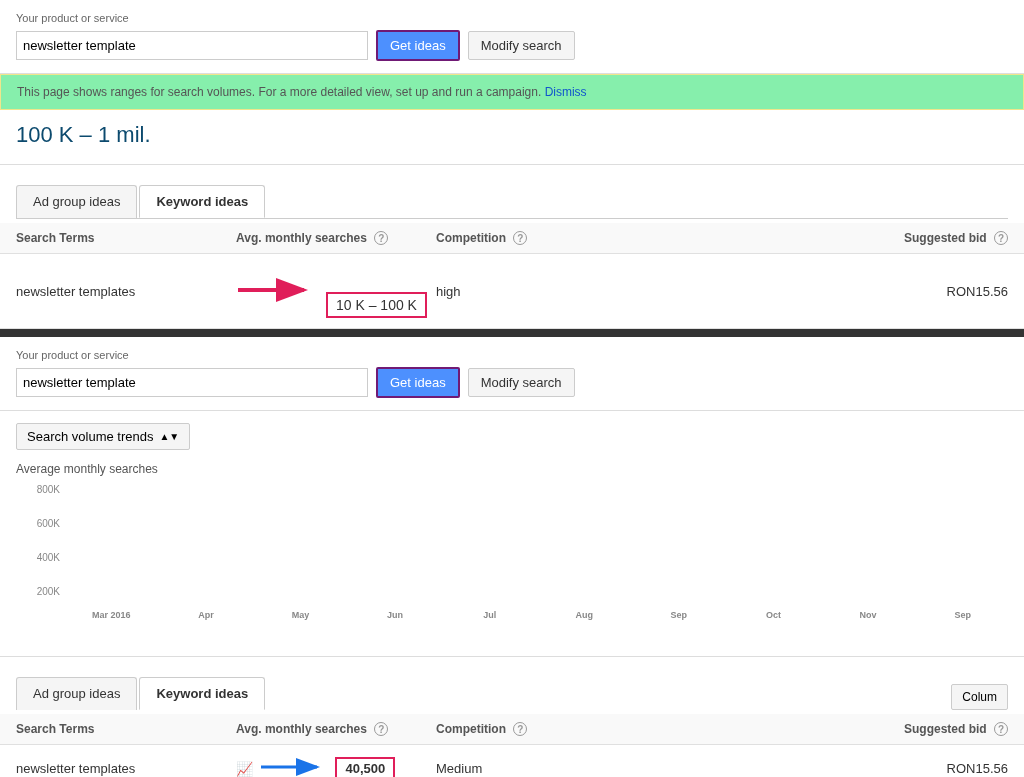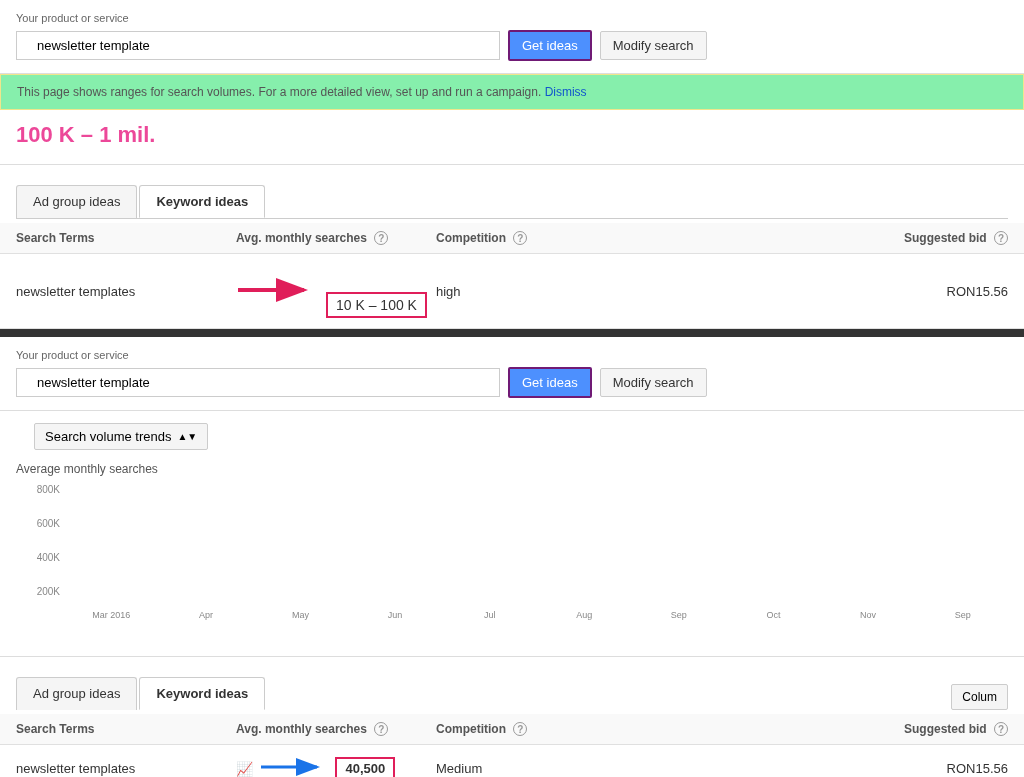--- a/index.html
+++ b/index.html
@@ -18,23 +18,23 @@
     }
 
     .input-row {
       display: flex;
       align-items: center;
       gap: 8px;
     }
 
     .text-input {
       border: 1px solid #ccc;
-      padding: 6px 20px;
-      font-size: 13px;
-      width: 484px;
+      padding: 6px 6px;
+      font-size: 13px;
+      width: 352px;
       outline: none;
     }
 
     .btn-blue {
       background: #4d90fe;
       color: #fff;
       border: 2px solid #701a75;
       padding: 6px 12px;
       font-size: 13px;
       cursor: pointer;
@@ -66,22 +66,22 @@
     }
 
     .avg-searches-label {
       font-size: 13px;
       color: #555;
       margin-bottom: 4px;
     }
 
     .avg-searches-value {
       font-size: 22px;
-      font-weight: bold;
-      color: #ec4899;
+      font-weight: normal;
+      color: #0c4a6e;
     }
 
     .tabs-bar {
       display: flex;
       border-bottom: 1px solid #ccc;
       margin-top: 8px;
     }
 
     .tab {
       padding: 8px 16px;
@@ -169,21 +169,20 @@
       display: flex;
       align-items: center;
       gap: 6px;
       border: 1px solid #ccc;
       padding: 5px 10px;
       background: #f5f5f5;
       cursor: pointer;
       font-size: 13px;
       border-radius: 2px;
       margin-bottom: 12px;
-      margin-left: 18px;
     }
 
     .chart-title {
       font-size: 12px;
       color: #555;
       margin-bottom: 8px;
     }
 
     .chart-container {
       position: relative;
@@ -224,20 +223,21 @@
       background: #4472c4;
       width: 100%;
       border-radius: 1px 1px 0 0;
     }
 
     .bar-label {
       font-size: 9px;
       color: #888;
       margin-top: 4px;
       text-align: center;
+      font-weight: bold;
     }
 
     .value-boxed {
       display: inline-block;
       border: 2px solid #e01e5a;
       padding: 2px 8px;
       font-size: 13px;
       font-weight: bold;
       color: #333;
     }

